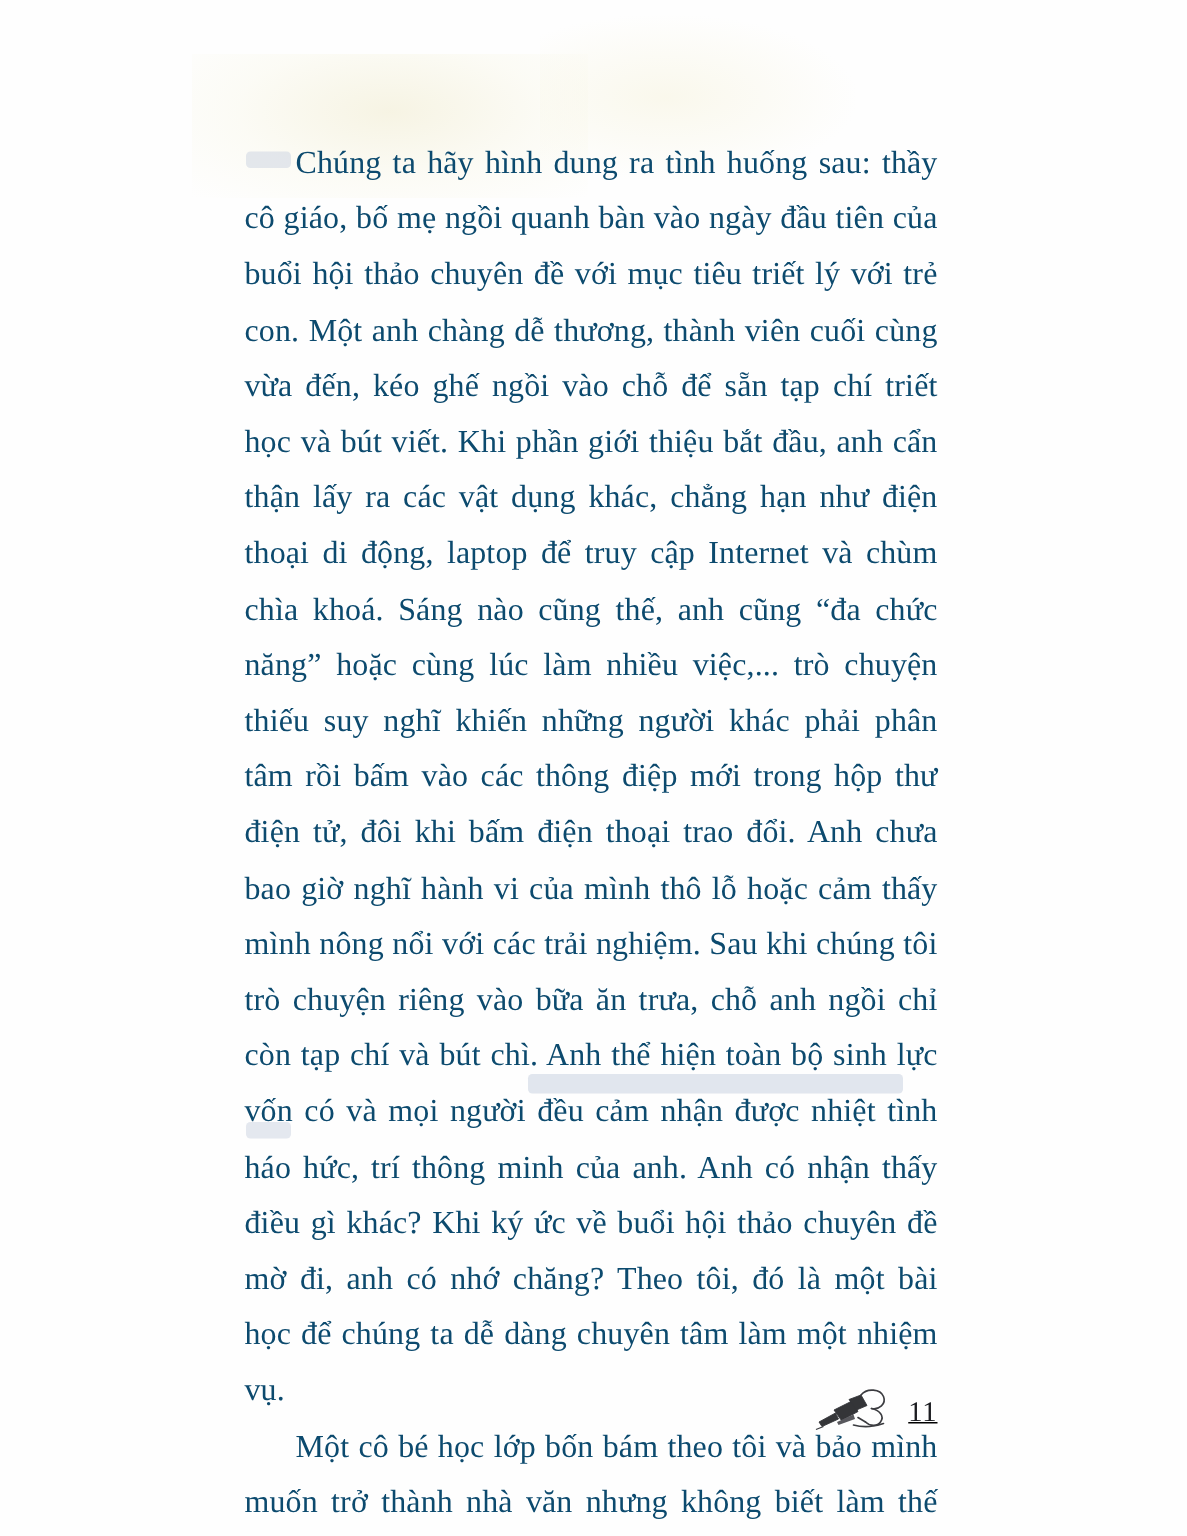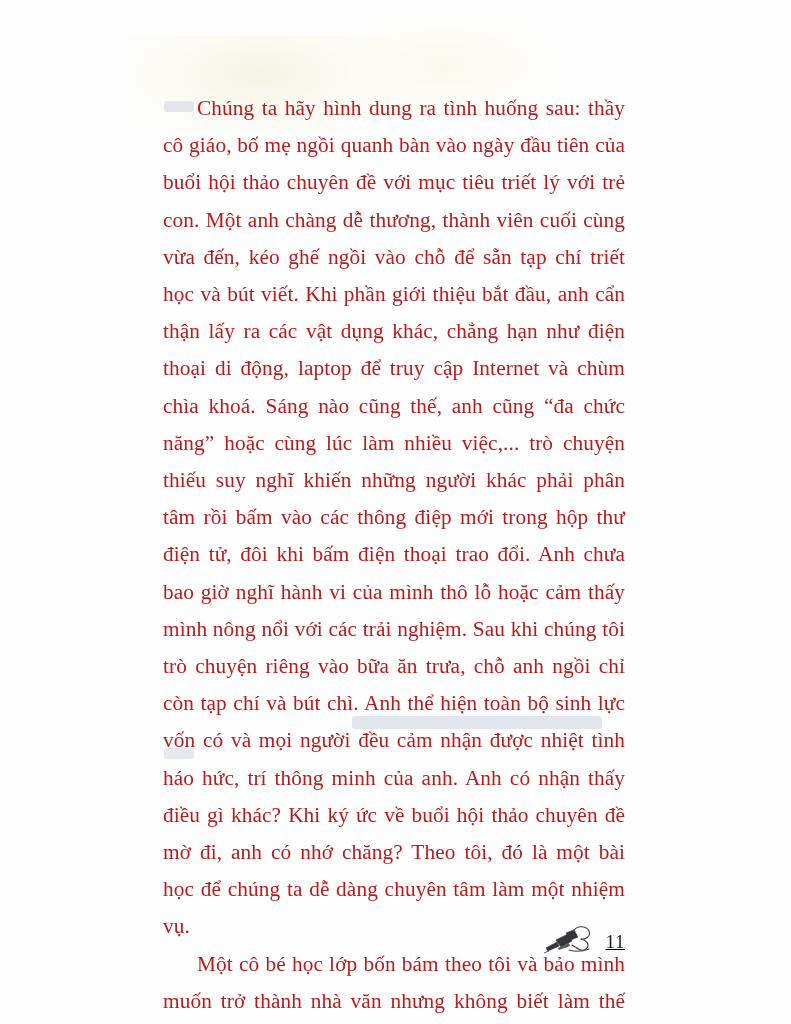--- a/index.html
+++ b/index.html
@@ -67,21 +67,21 @@
     position: absolute;
     left: 163px;
     top: 90px;
     width: 462px;
   }
 
   p.body-para {
     margin: 0;
     font-size: 21.3px;
     line-height: 37.2px;
-    color: #b91c1c;
+    color: #0c4a6e;
     text-align: justify;
     text-justify: inter-word;
     text-indent: 34px;
     letter-spacing: 0.1px;
     word-spacing: 0.2px;
   }
   p.body-para + p.body-para {
     margin-top: 0;
   }
 

